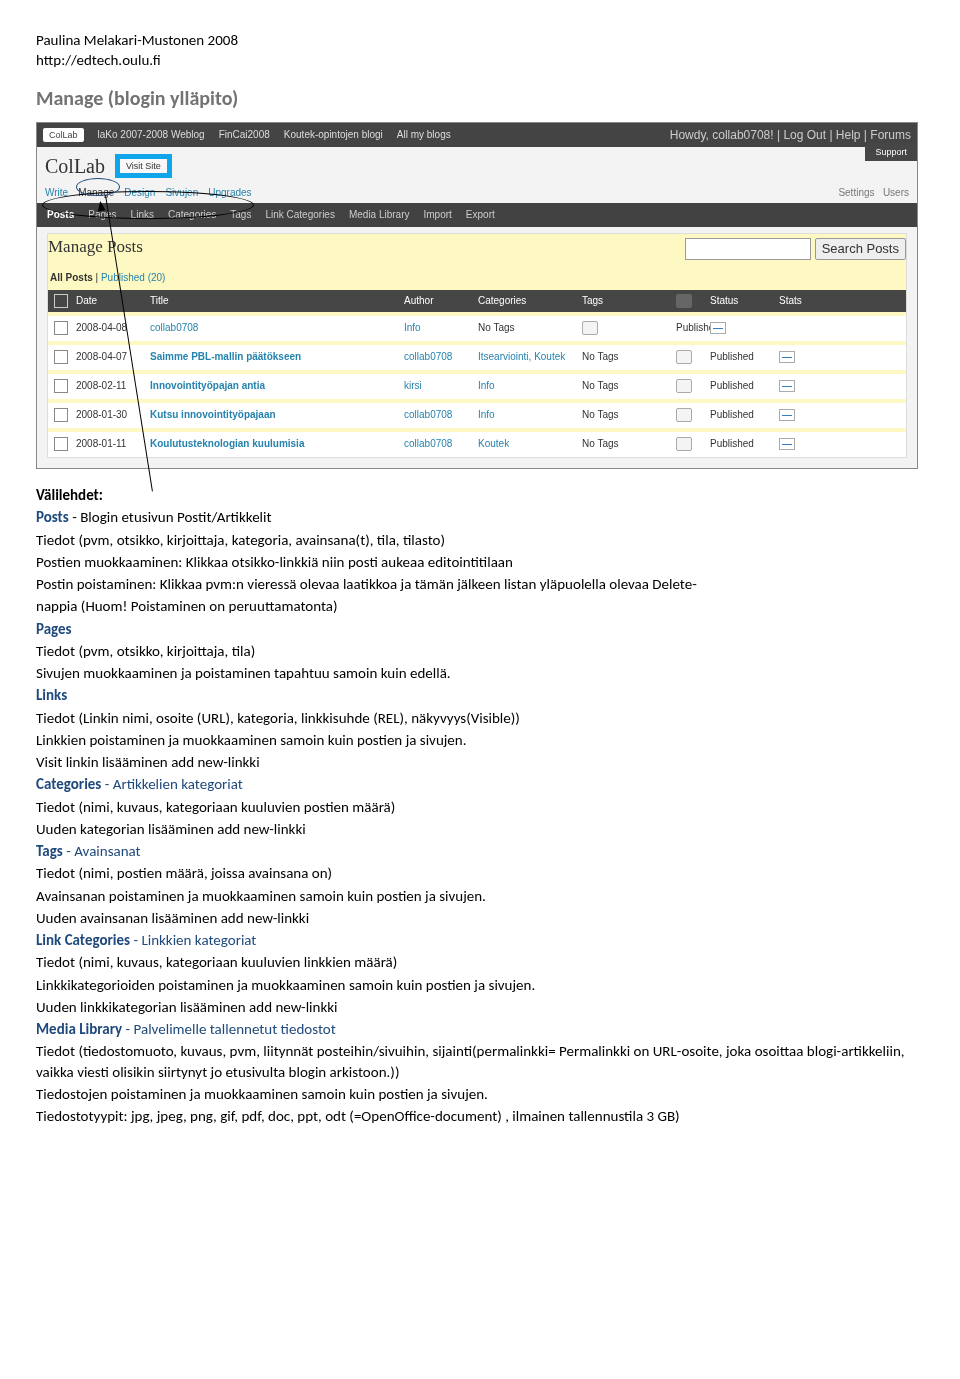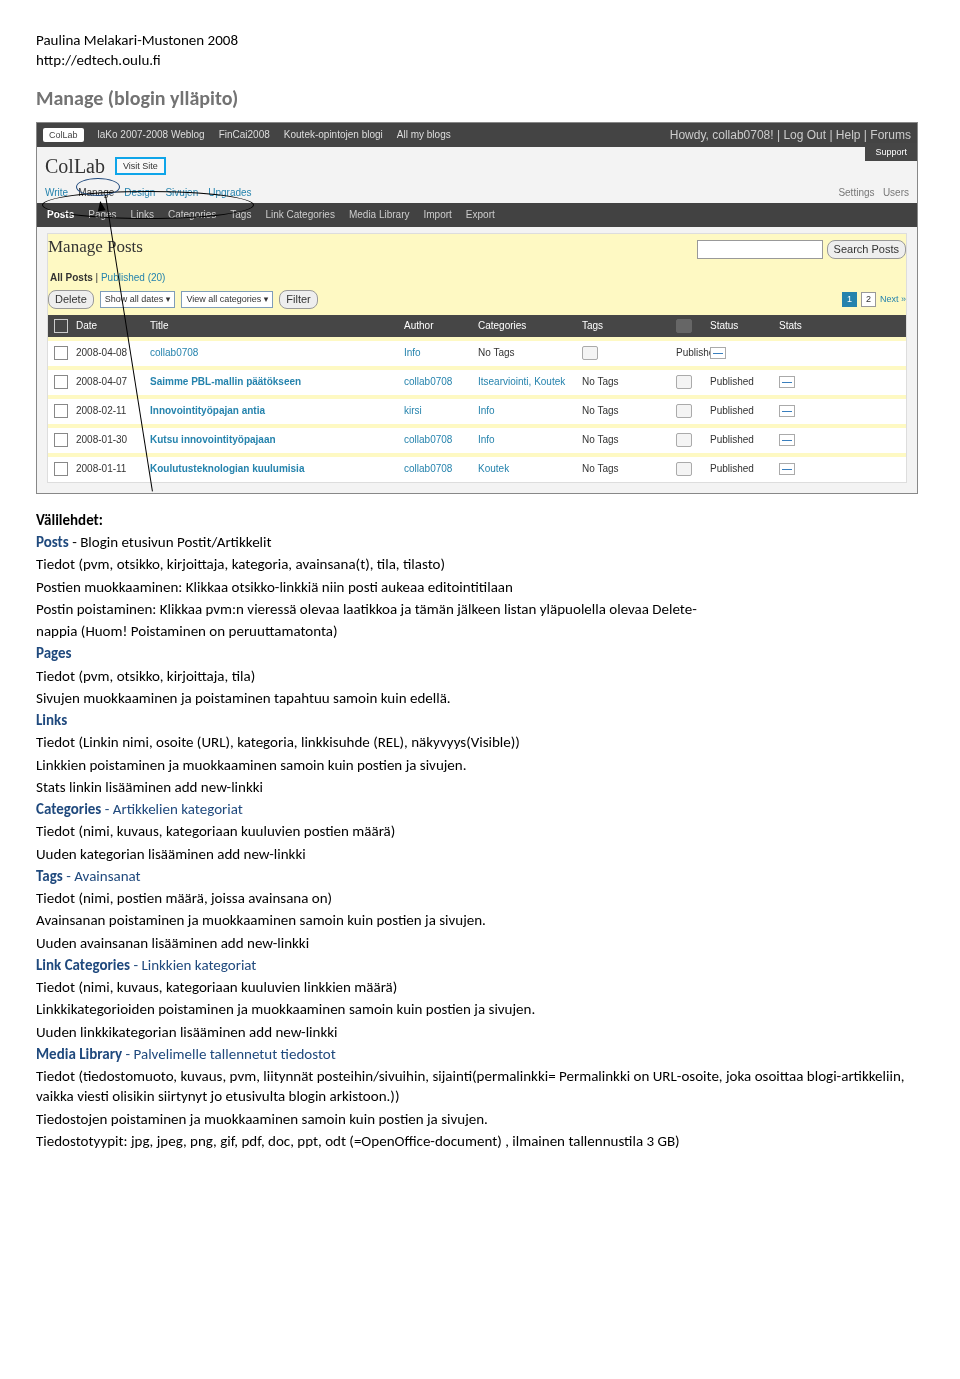--- a/index.html
+++ b/index.html
@@ -26,30 +26,30 @@
     font-family:Verdana,Arial,sans-serif;
     font-size:10px;
     color:#333;
     position:relative;
   }
   .ss-topbar{background:#444;color:#ddd;padding:4px 6px;display:flex;gap:14px;align-items:center}
   .ss-topbar .pill{background:#fff;color:#444;border-radius:2px;padding:1px 6px;font-size:9px}
   .ss-topbar .r{margin-left:auto;font-size:12px;color:#ccc}
   .ss-brandrow{display:flex;align-items:center;padding:6px 8px 2px 8px;}
   .ss-brand{font-family:Georgia,serif;font-size:20px;color:#333;margin-right:10px}
-  .ss-visit{border:2px solid #0ea5e9;background:#f8f8f8;padding:1px 6px;font-size:9px}
+  .ss-visit{border:5px solid #0ea5e9;background:#f8f8f8;padding:1px 6px;font-size:9px}
   .ss-support-tab{position:absolute;right:0;top:20px;background:#464646;color:#fff;padding:3px 10px;font-size:9px}
   .ss-topmenu{display:flex;gap:10px;padding:4px 8px;color:#2583ad;font-size:10px;align-items:center}
   .ss-topmenu .r{margin-left:auto;color:#777}
   .ss-subtabs{background:#424242;color:#ccc;display:flex;gap:14px;padding:5px 10px;font-size:10px}
   .ss-subtabs span.act{color:#fff;font-weight:bold}
   .ss-panel{background:#fef9c3;border:1px solid #ddd;margin:6px 10px 10px 10px;padding:0}
   .ss-h2{font-family:Georgia,serif;font-size:17px;color:#333;margin:2px 0 6px 0}
   .ss-filterrow{display:flex;gap:6px;align-items:center;margin:6px 0}
-  .ss-btn{border:1px solid #999;background:#eee;padding:1px 6px;border-radius:8px;font-size:11px}
+  .ss-btn{border:1px solid #999;background:#eee;padding:1px 6px;border-radius:2px;font-size:13px}
   .ss-sel{border:1px solid #7f9db9;background:#fff;padding:1px 4px;font-size:9px}
   .ss-search{margin-left:auto;display:flex;gap:4px}
   .ss-search input{border:1px solid #999;width:120px;font-size:9px;padding:2px}
   .ss-thead{background:#464646;color:#fff;display:grid;grid-template-columns:18px 70px 250px 70px 100px 90px 30px 65px 40px;padding:4px 6px;font-size:10px;gap:4px}
   .ss-row{display:grid;grid-template-columns:18px 70px 250px 70px 100px 90px 30px 65px 40px;padding:5px 6px;font-size:10px;gap:4px;border-bottom:1px solid #fff;background:#fff;margin-top:4px;align-items:center}
   .ss-row .t{color:#2583ad}
   .ss-row .c{color:#2583ad}
   .ss-cb{width:12px;height:12px;border:1px solid #888}
   .ss-comment{width:14px;height:12px;border:1px solid #aaa;border-radius:2px;background:#f4f4f4}
   .ss-stat{width:14px;height:10px;border:1px solid #aaa;background:#fff;position:relative}
@@ -135,31 +135,20 @@
     <div style="display:flex;align-items:center">
       <div class="ss-h2">Manage Posts</div>
       <div class="ss-search">
         <input placeholder="" style="">
         <span class="ss-btn">Search Posts</span>
       </div>
     </div>
     <div class="ss-all">
       <span class="b">All Posts</span><span> | </span><span class="l">Published (20)</span>
     </div>
-    <div class="ss-filterrow">
-      <span class="ss-btn">Delete</span>
-      <span class="ss-sel"><span>Show all dates</span> ▾</span>
-      <span class="ss-sel"><span>View all categories</span> ▾</span>
-      <span class="ss-btn">Filter</span>
-      <div class="ss-pager">
-        <span class="ss-pg act">1</span>
-        <span class="ss-pg">2</span>
-        <span style="color:#2583ad;font-size:9px">Next »</span>
-      </div>
-    </div>
     <div class="ss-thead">
       <div>
           <div class="ss-cb" style="border-color:#ccc"></div>
         </div>
       <div>Date</div>
       <div>Title</div>
       <div>Author</div>
       <div>Categories</div>
       <div>Tags</div>
       <div>
@@ -262,21 +251,21 @@
 <p>Tiedot (pvm, otsikko, kirjoittaja, kategoria, avainsana(t), tila, tilasto)</p>
 <p>Postien muokkaaminen: Klikkaa otsikko-linkkiä niin posti aukeaa editointitilaan</p>
 <p><span>Postin poistaminen: Klikkaa pvm:n vieressä olevaa laatikkoa ja tämän jälkeen listan yläpuolella olevaa Delete-</span></p>
 <p><span>nappia (Huom! </span><span>Poistaminen on peruuttamatonta</span><span>)</span></p>
 <p class="blue bold">Pages</p>
 <p>Tiedot (pvm, otsikko, kirjoittaja, tila)</p>
 <p>Sivujen muokkaaminen ja poistaminen tapahtuu samoin kuin edellä.</p>
 <p class="blue bold">Links</p>
 <p>Tiedot (Linkin nimi, osoite (URL), kategoria, linkkisuhde (REL), näkyvyys(Visible))</p>
 <p>Linkkien poistaminen ja muokkaaminen samoin kuin postien ja sivujen.</p>
-<p>Stats linkin lisääminen add new-linkki</p>
+<p>Visit linkin lisääminen add new-linkki</p>
 <p><span class="blue bold">Categories</span><span class="blue"> - Artikkelien kategoriat</span></p>
 <p>Tiedot (nimi, kuvaus, kategoriaan kuuluvien postien määrä)</p>
 <p>Uuden kategorian lisääminen add new-linkki</p>
 <p><span class="blue bold">Tags</span><span class="blue"> - Avainsanat</span></p>
 <p>Tiedot (nimi, postien määrä, joissa avainsana on)</p>
 <p>Avainsanan poistaminen ja muokkaaminen samoin kuin postien ja sivujen.</p>
 <p>Uuden avainsanan lisääminen add new-linkki</p>
 <p><span class="blue bold">Link Categories</span><span class="blue"> - Linkkien kategoriat</span></p>
 <p>Tiedot (nimi, kuvaus, kategoriaan kuuluvien linkkien määrä)</p>
 <p>Linkkikategorioiden poistaminen ja muokkaaminen samoin kuin postien ja sivujen.</p>

